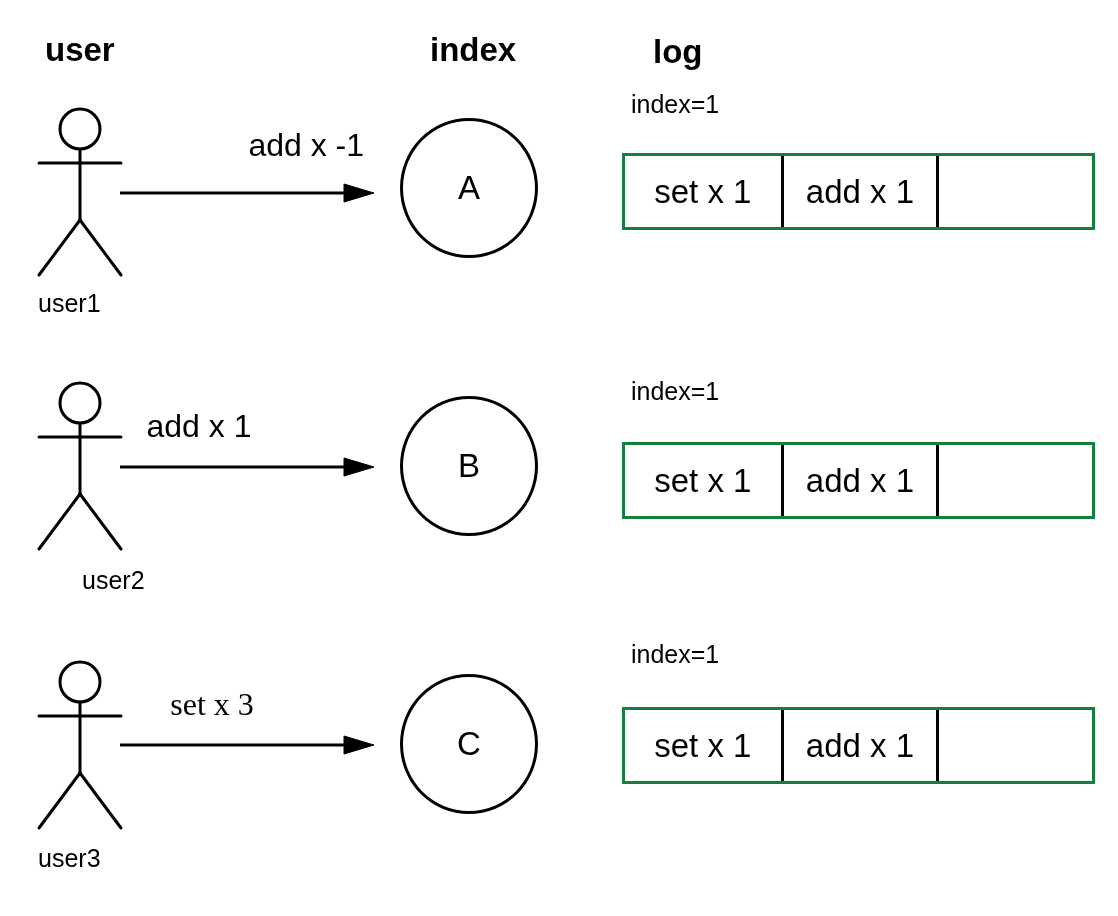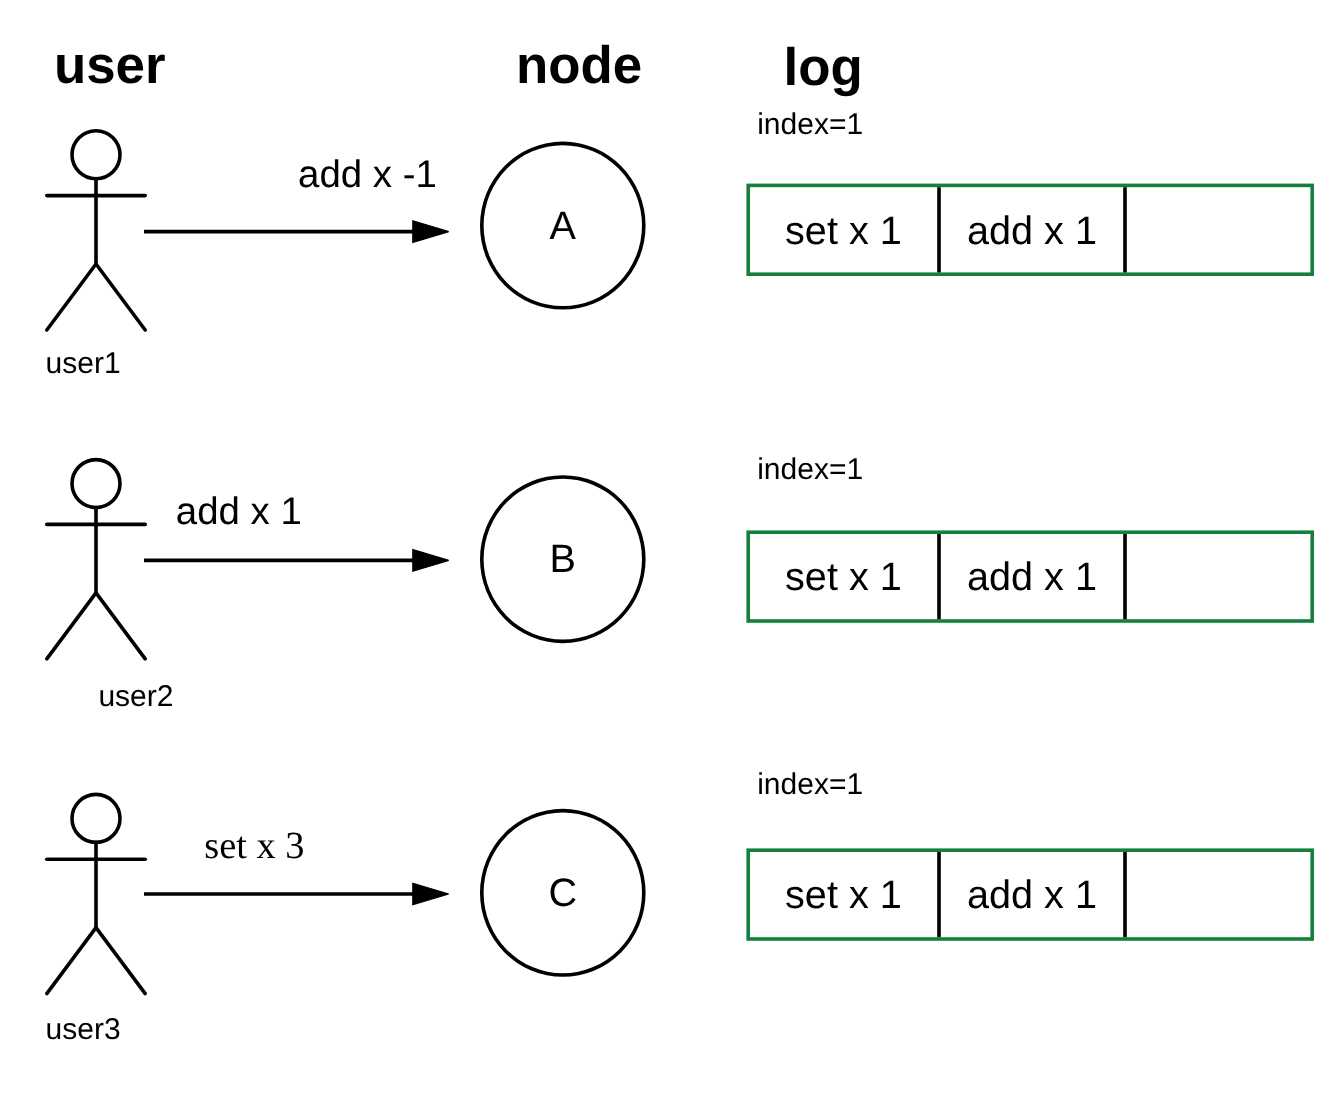--- a/index.html
+++ b/index.html
@@ -1,20 +1,20 @@
 <!DOCTYPE html>
 <html><head>
 <meta charset="utf-8">
 <style>
   html,body{margin:0;padding:0;background:#fff;}
   .canvas{
     position:relative;width:1118px;height:916px;background:#ffffff;
     font-family:"Liberation Sans", sans-serif;color:#000;overflow:hidden;
   }
-  .hdr{position:absolute;font-weight:bold;font-size:44px;line-height:1;white-space:nowrap;text-align:right;}
+  .hdr{position:absolute;font-weight:bold;font-size:33px;line-height:1;white-space:nowrap;text-align:right;}
   .hdr-user{left:45px;top:33px;}
   .hdr-node{left:430px;top:33px;}
   .hdr-log{left:653px;top:35px;}
 
   .txt{position:absolute;font-size:25px;line-height:1;white-space:nowrap;}
   .msg{position:absolute;font-size:32px;line-height:1;width:300px;text-align:center;white-space:nowrap;}
 
   .figure{position:absolute;left:29px;width:104px;height:176px;}
   .figure circle{fill:none;stroke:#000;stroke-width:3px;}
   .figure line{stroke:#000;stroke-width:3px;stroke-linecap:round;}
@@ -45,21 +45,21 @@
   .row1 .node{top:118px;}     .row2 .node{top:396px;}     .row3 .node{top:674px;}
   .row1 .idx{left:631px;top:92px;} .row2 .idx{left:631px;top:379px;} .row3 .idx{left:631px;top:642px;}
   .row1 .logtable{top:153px;} .row2 .logtable{top:442px;} .row3 .logtable{top:707px;}
 </style>
 </head>
 <body>
 
 <div class="canvas">
 
   <div class="hdr hdr-user">user</div>
-  <div class="hdr hdr-node">node</div>
+  <div class="hdr hdr-node">index</div>
   <div class="hdr hdr-log">log</div>
 
   <div class="row row1">
     <svg class="figure" viewBox="0 0 104 176">
       <circle cx="51" cy="24" r="20"></circle>
       <line x1="51" y1="44" x2="51" y2="115"></line>
       <line x1="10" y1="58" x2="92" y2="58"></line>
       <line x1="51" y1="115" x2="10" y2="170"></line>
       <line x1="51" y1="115" x2="92" y2="170"></line>
     </svg>

